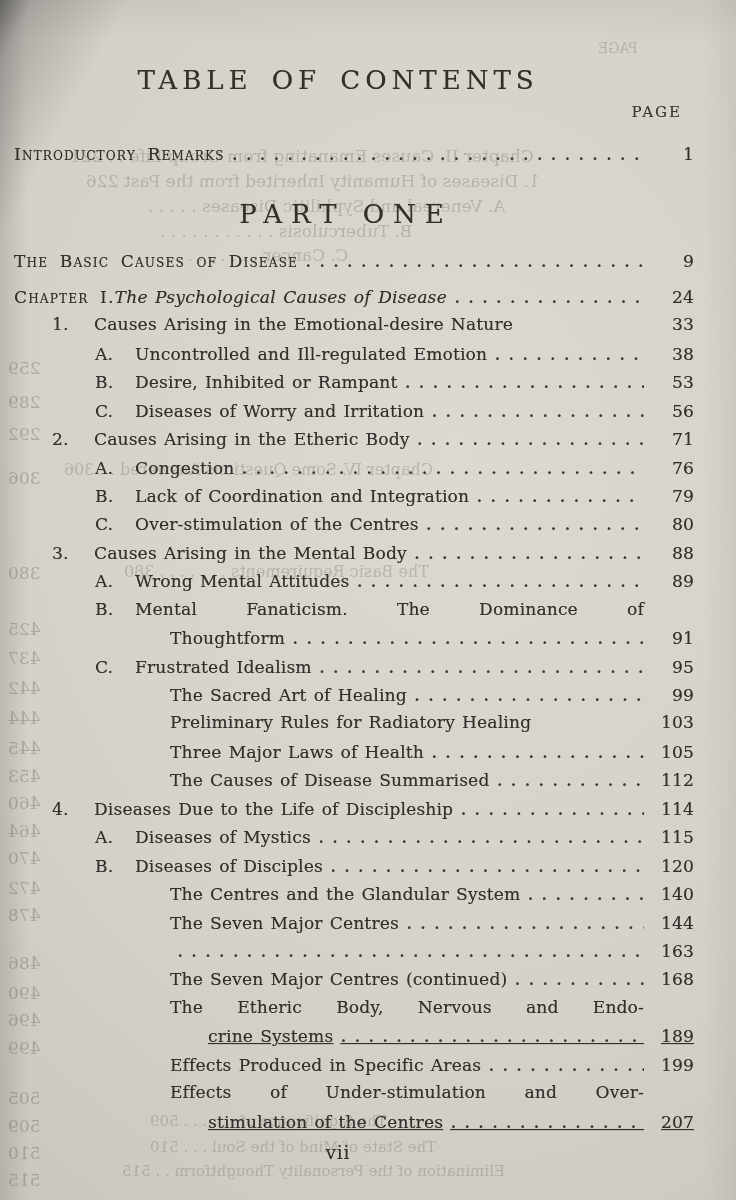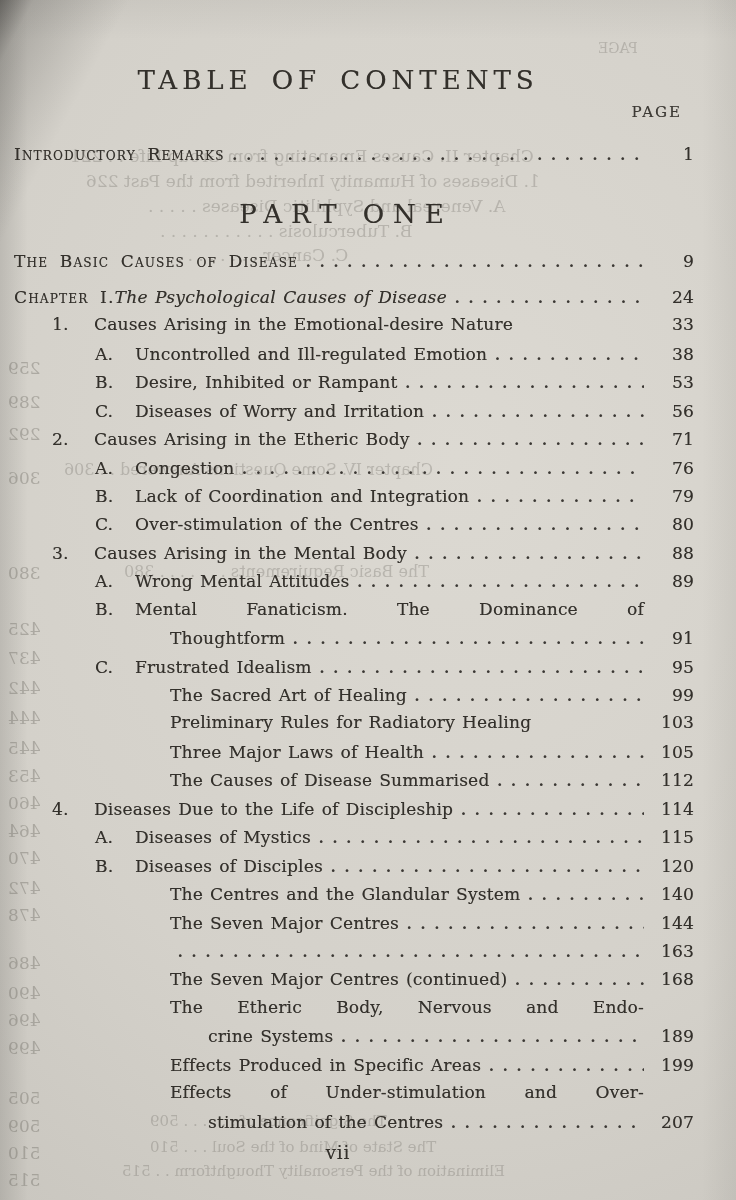--- a/index.html
+++ b/index.html
@@ -49,21 +49,21 @@
     display:flex;align-items:baseline;
     height:28.45px;line-height:28.45px;
     font-size:17px;letter-spacing:0.2px;word-spacing:1.5px;
   }
   .row.gap{margin-top:7px;}
   .sc{font-variant:small-caps;letter-spacing:1.2px;word-spacing:5px;}
   .num{flex:0 0 auto;}
   .ind1{padding-left:38px;}  .ind1 .num{width:42px;}
   .ind2{padding-left:81px;}  .ind2 .num{width:40px;}
   .ind3{padding-left:156px;}
-  .ind4{padding-left:194px;}
+  .ind4{padding-left:194px;text-decoration:underline;}
   .chapnum{}
   .ital{font-style:italic;letter-spacing:0.3px;text-align:right;}
   .txt{flex:0 1 auto;white-space:nowrap;}
   .leader{
     flex:1 1 0;overflow:hidden;white-space:nowrap;
     padding:0 6px 0 7px;min-width:4px;
   }
   .leader::after{
     content:"............................................................";
     font-size:20px;letter-spacing:7.5px;color:#3a3733;

